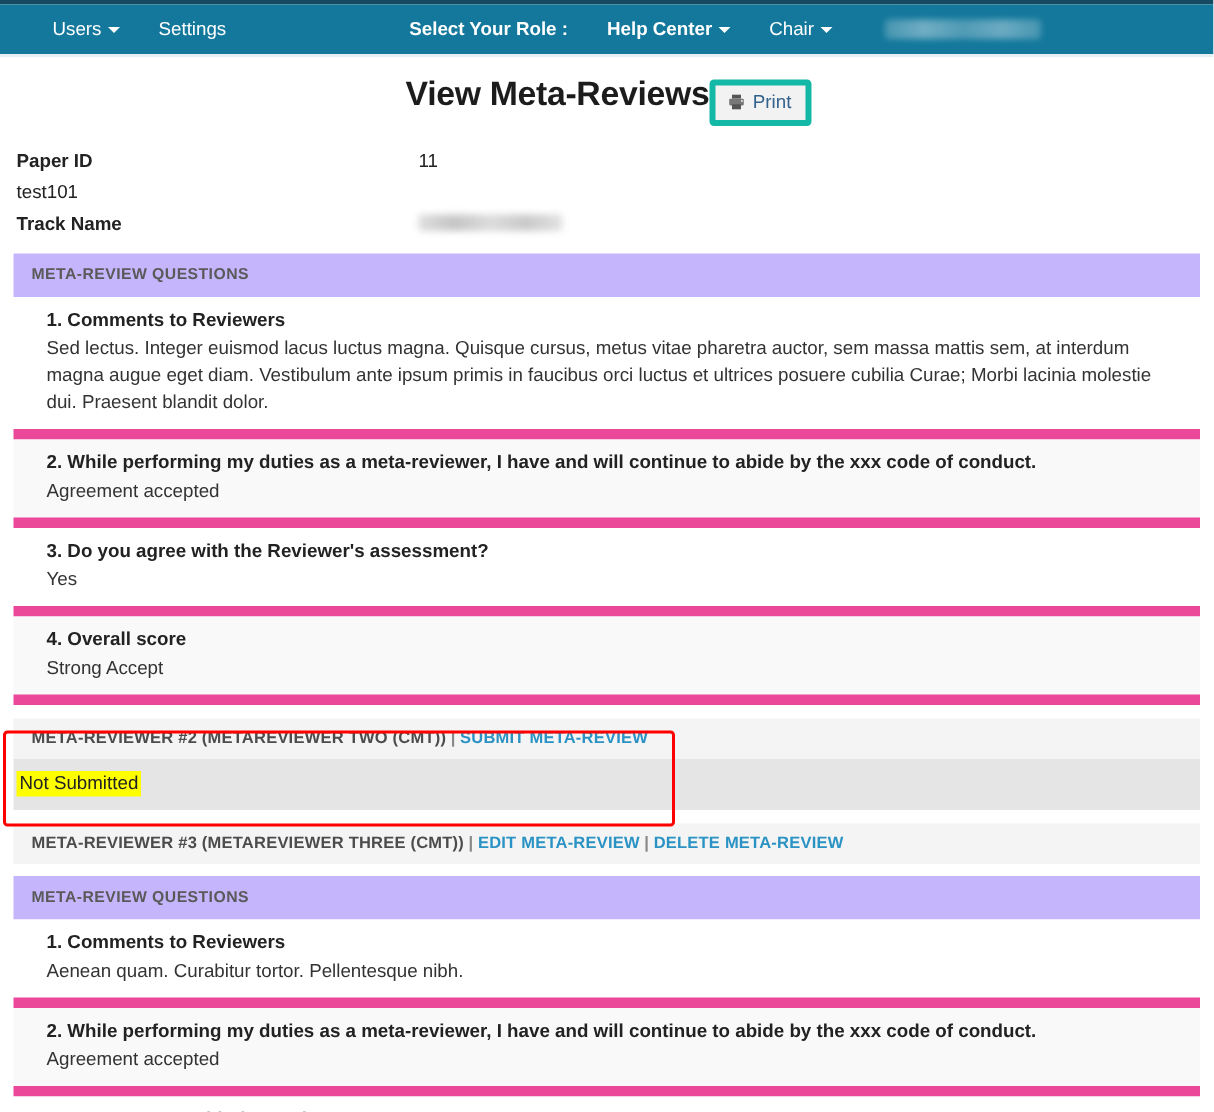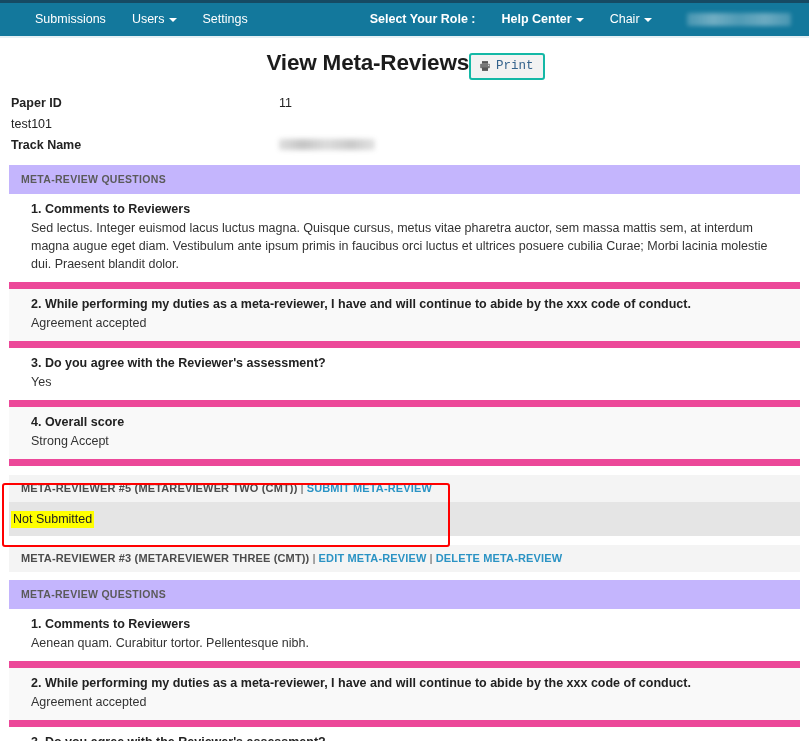--- a/index.html
+++ b/index.html
@@ -75,28 +75,27 @@
     color: #1c1c1c;
     letter-spacing: -0.2px;
     margin: 0;
     padding-left: 2px;
   }
   .print-btn {
     display: inline-flex;
     align-items: center;
     gap: 5px;
     background: #f2f2f2;
-    border: 2px solid #14b8a6;
+    border: 4px solid #14b8a6;
     border-radius: 3px;
     color: #33628c;
     font-size: 12.5px;
     padding: 4px 9px 5px 8px;
     cursor: pointer;
     margin-top: 3px;
-    font-family: Liberation Mono, monospace;
   }
   .printer-icon { display: inline-block; width: 12px; height: 12px; }
 
   
   .meta-table {
     margin: 12px 0 0 2px;
     font-size: 12.5px;
     color: #222;
   }
   .meta-row {
@@ -178,21 +177,20 @@
     pointer-events: none;
   }
 </style>
 </head>
 <body>
 
 <div class="nav-topstrip"></div>
 
 <div class="navbar">
   <div style="display:flex;align-items:center;">
-      <a class="nav-item"><span>Submissions</span></a>
       <a class="nav-item"><span>Users</span><span class="caret"></span></a>
       <a class="nav-item"><span>Settings</span></a>
     </div>
   <div class="nav-group-right">
       <a class="nav-item bold"><span>Select Your Role :</span></a>
       <a class="nav-item bold"><span>Help Center</span><span class="caret"></span></a>
       <a class="nav-item"><span>Chair</span><span class="caret"></span></a>
     </div>
   <div style="display:flex;align-items:center;">
       <div class="nav-redacted one"></div>
@@ -245,21 +243,21 @@
         <div class="qa">
           <div class="q-text">3. Do you agree with the Reviewer's assessment?</div>
           <div class="a-text">Yes</div>
         </div>
         <div class="qa alt">
           <div class="q-text">4. Overall score</div>
           <div class="a-text">Strong Accept</div>
         </div>
       </div>
       <div class="reviewer-block">
-        <div class="reviewer-bar"><span>META-REVIEWER #5 (METAREVIEWER TWO (CMT))</span><span class="sep">|</span><a class="bar-link">SUBMIT META-REVIEW</a></div>
+        <div class="reviewer-bar"><span>META-REVIEWER #2 (METAREVIEWER TWO (CMT))</span><span class="sep">|</span><a class="bar-link">SUBMIT META-REVIEW</a></div>
         <div class="not-submitted-row"><span class="highlight">Not Submitted</span></div>
       </div>
       <div class="reviewer-block">
         <div class="reviewer-bar"><span>META-REVIEWER #3 (METAREVIEWER THREE (CMT))</span><span class="sep">|</span><a class="bar-link">EDIT META-REVIEW</a><span class="sep">|</span><a class="bar-link">DELETE META-REVIEW</a></div>
         <div class="questions-bar">META-REVIEW QUESTIONS</div>
         <div class="qa">
           <div class="q-text">1. Comments to Reviewers</div>
           <div class="a-text">Aenean quam. Curabitur tortor. Pellentesque nibh.</div>
         </div>
         <div class="qa alt">

